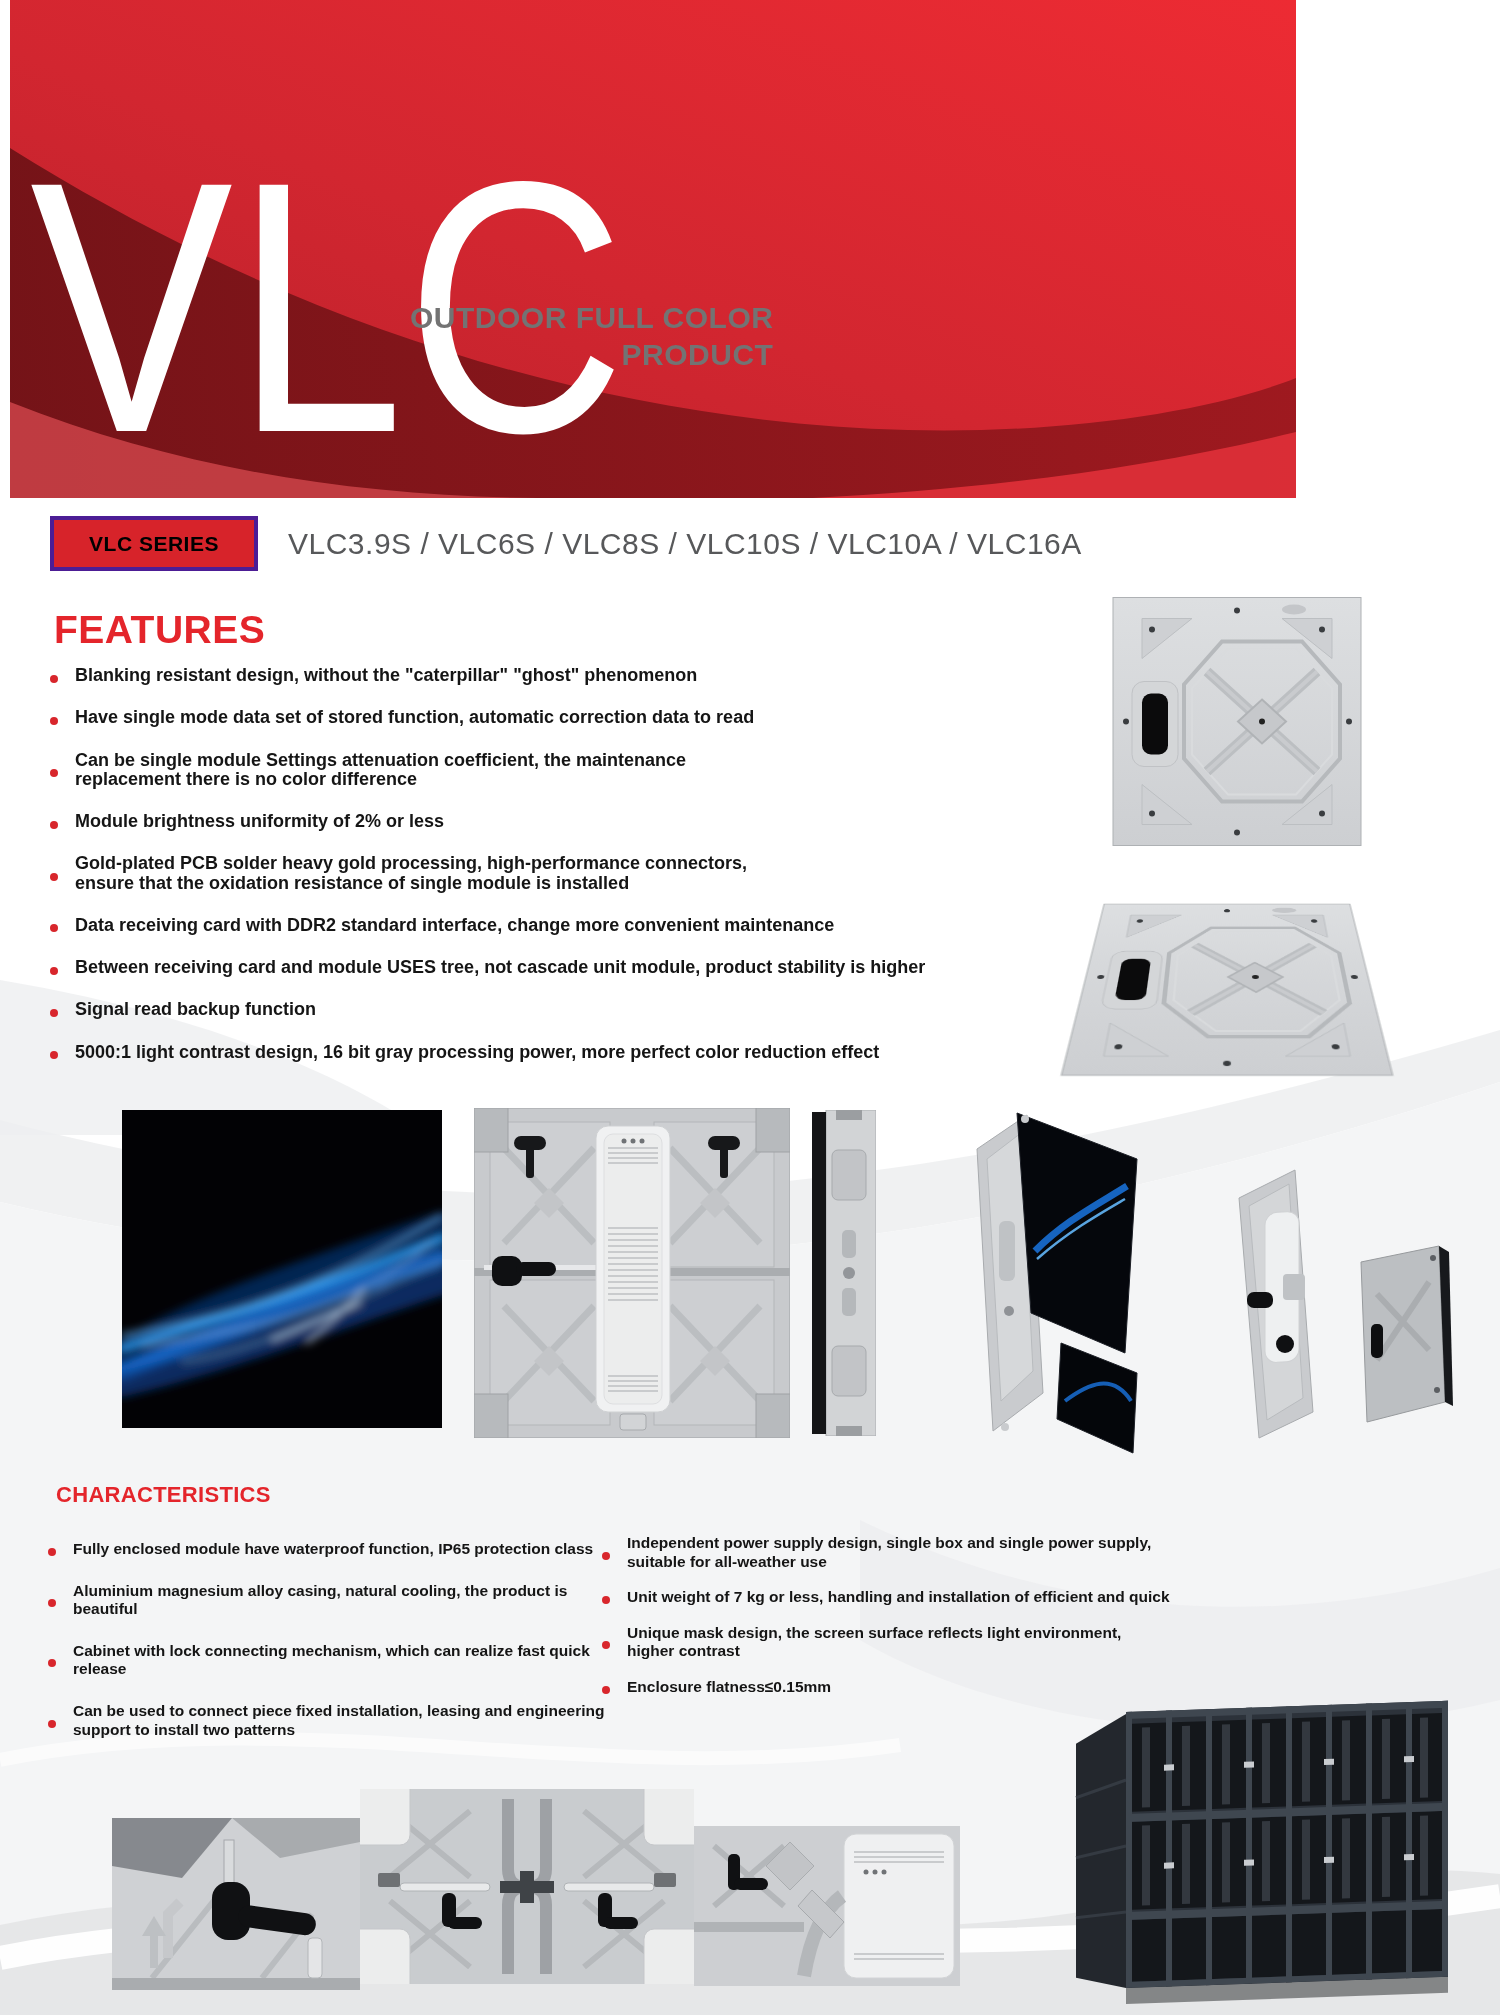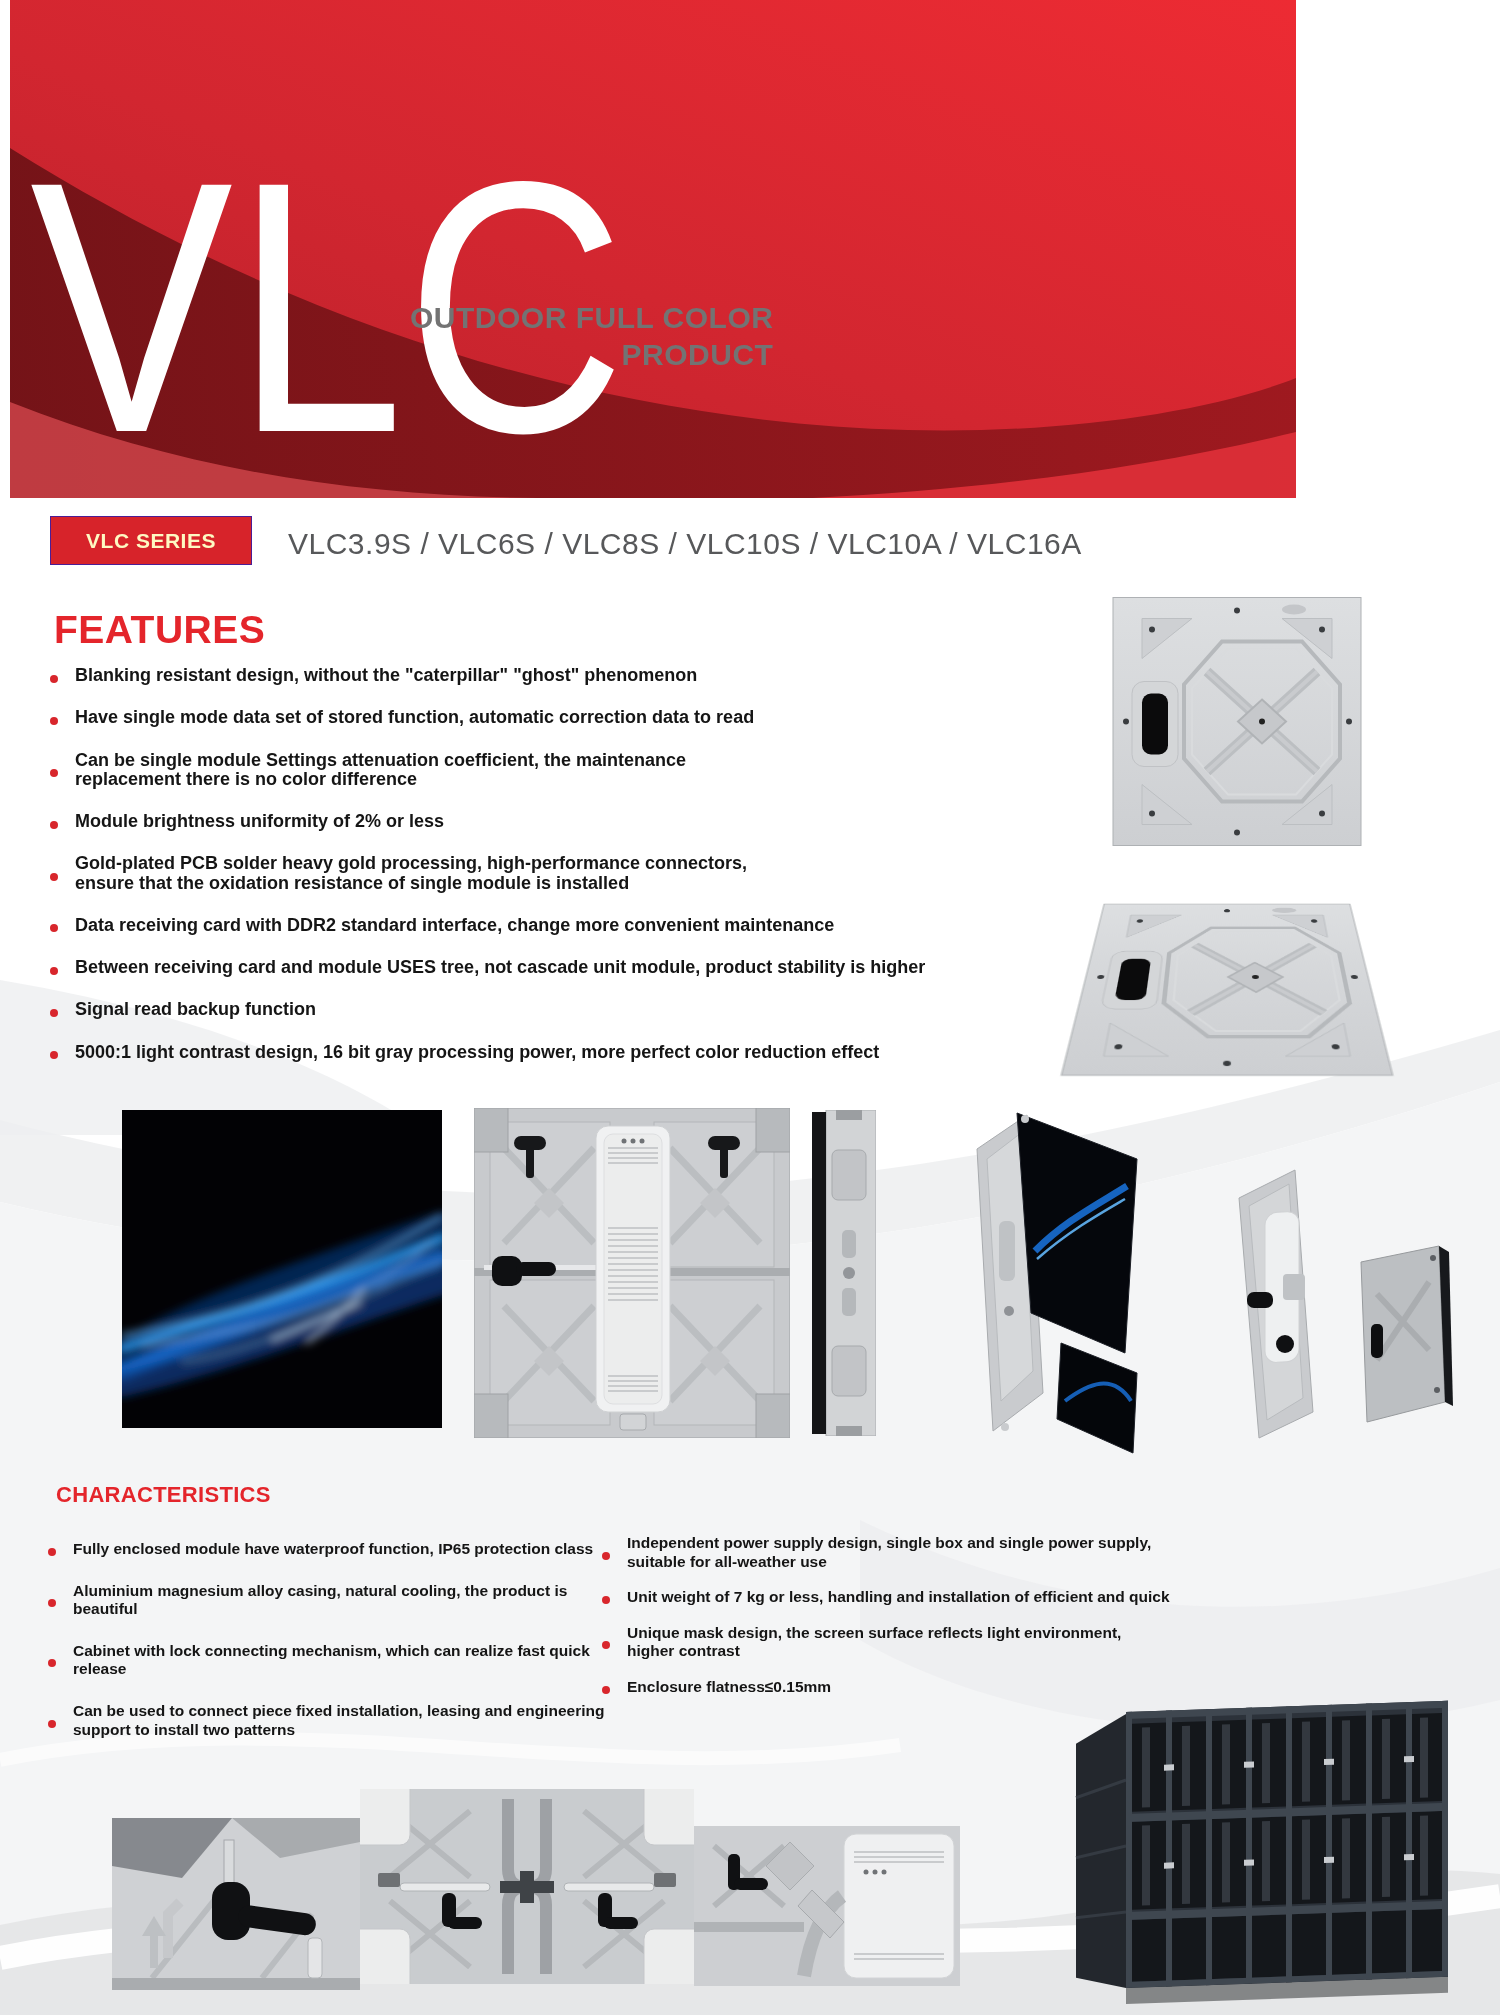--- a/index.html
+++ b/index.html
@@ -8,21 +8,21 @@
         --accent:#e4252b;--badge:#d7232a;--bodytext:#151515;--modelgray:#57585a;}
   .bg{position:absolute;left:0;top:0;width:1500px;height:2015px;}
   
   .hdr{position:absolute;left:10px;top:0;width:1286px;height:498px;text-align:right;}
   .hdr svg{position:absolute;left:0;top:0;width:100%;height:100%;}
   .logo{position:absolute;left:20px;top:128px;color:#fff;font-size:358px;line-height:1;
         font-weight:400;letter-spacing:2px;transform:scaleX(.85);transform-origin:left top;}
   .sub{position:absolute;left:400px;top:299px;color:#737373;font-weight:700;font-size:30px;line-height:37px;letter-spacing:.5px;}
   
   .badge{position:absolute;left:50px;top:516px;width:200px;height:47px;background:var(--badge);
-         border:1px solid #4c1d95;color:#fef9c3;font-weight:700;font-size:21px;letter-spacing:.5px;
+         border:4px solid #4c1d95;color:#000000;font-weight:700;font-size:21px;letter-spacing:.5px;
          display:flex;align-items:center;justify-content:center;}
   .models{position:absolute;left:288px;top:527px;font-size:30px;color:var(--modelgray);letter-spacing:.5px;}
   
   .features-title{position:absolute;left:54px;top:608px;margin:0;font-size:39px;color:var(--accent);
                   font-weight:700;letter-spacing:.5px;}
   ul.blist{list-style:none;margin:0;padding:0;position:absolute;}
   ul.blist li{display:flex;gap:17px;align-items:center;}
   ul.blist .dot{flex:none;width:8px;height:8px;border-radius:50%;background:#d8262c;margin-top:6px;}
   ul.blist .txt{white-space:pre-line;font-weight:700;color:var(--bodytext);}
   .features-list{left:50px;top:666px;width:1030px;}

